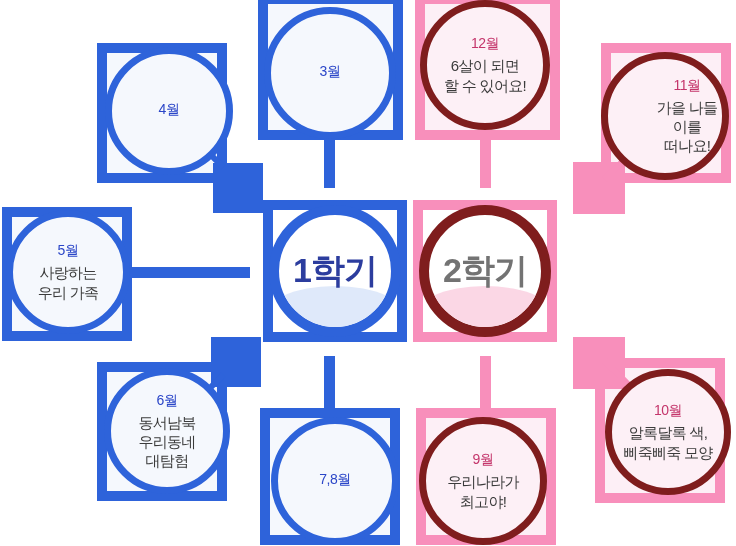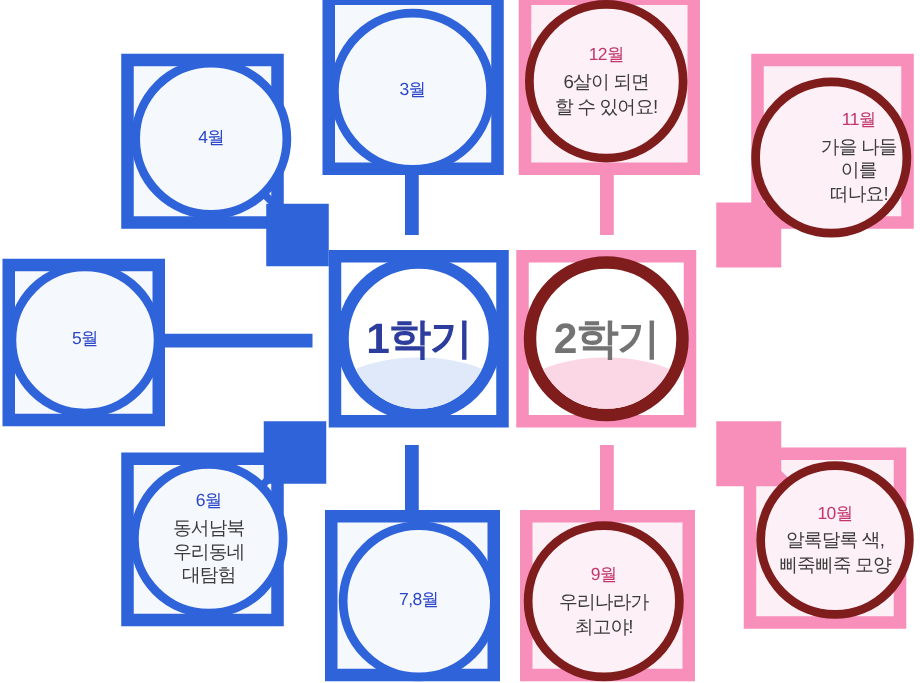--- a/index.html
+++ b/index.html
@@ -74,40 +74,42 @@
   <div class="circle cb" style="left:264px;top:7px;width:132px;height:132px;">
     <div class="m-label">3월</div>
   </div>
 
   <div class="circle cb" style="left:105px;top:47px;width:128px;height:128px;">
     <div class="m-label">4월</div>
   </div>
 
   <div class="circle cb" style="left:6px;top:210px;width:124px;height:124px;">
     <div class="m-label">5월</div>
+    <div class="m-desc">사랑하는
+우리 가족</div>
   </div>
 
   <div class="circle cb" style="left:104px;top:368px;width:126px;height:126px;">
     <div class="m-label">6월</div>
     <div class="m-desc">동서남북
 우리동네
 대탐험</div>
   </div>
 
   <div class="circle cb" style="left:271px;top:417px;width:128px;height:128px;">
     <div class="m-label">7,8월</div>
   </div>
 
   <div class="circle cp" style="left:420px;top:0px;width:130px;height:130px;">
     <div class="m-label">12월</div>
     <div class="m-desc">6살이 되면
 할 수 있어요!</div>
   </div>
 
-  <div class="circle cp" style="left:601px;top:62px;width:128px;height:128px;padding-left:44px;">
+  <div class="circle cp" style="left:601px;top:52px;width:128px;height:128px;padding-left:44px;">
     <div class="m-label">11월</div>
     <div class="m-desc">가을 나들이를
 떠나요!</div>
   </div>
 
   <div class="circle cp" style="left:419px;top:417px;width:128px;height:128px;">
     <div class="m-label">9월</div>
     <div class="m-desc">우리나라가
 최고야!</div>
   </div>

